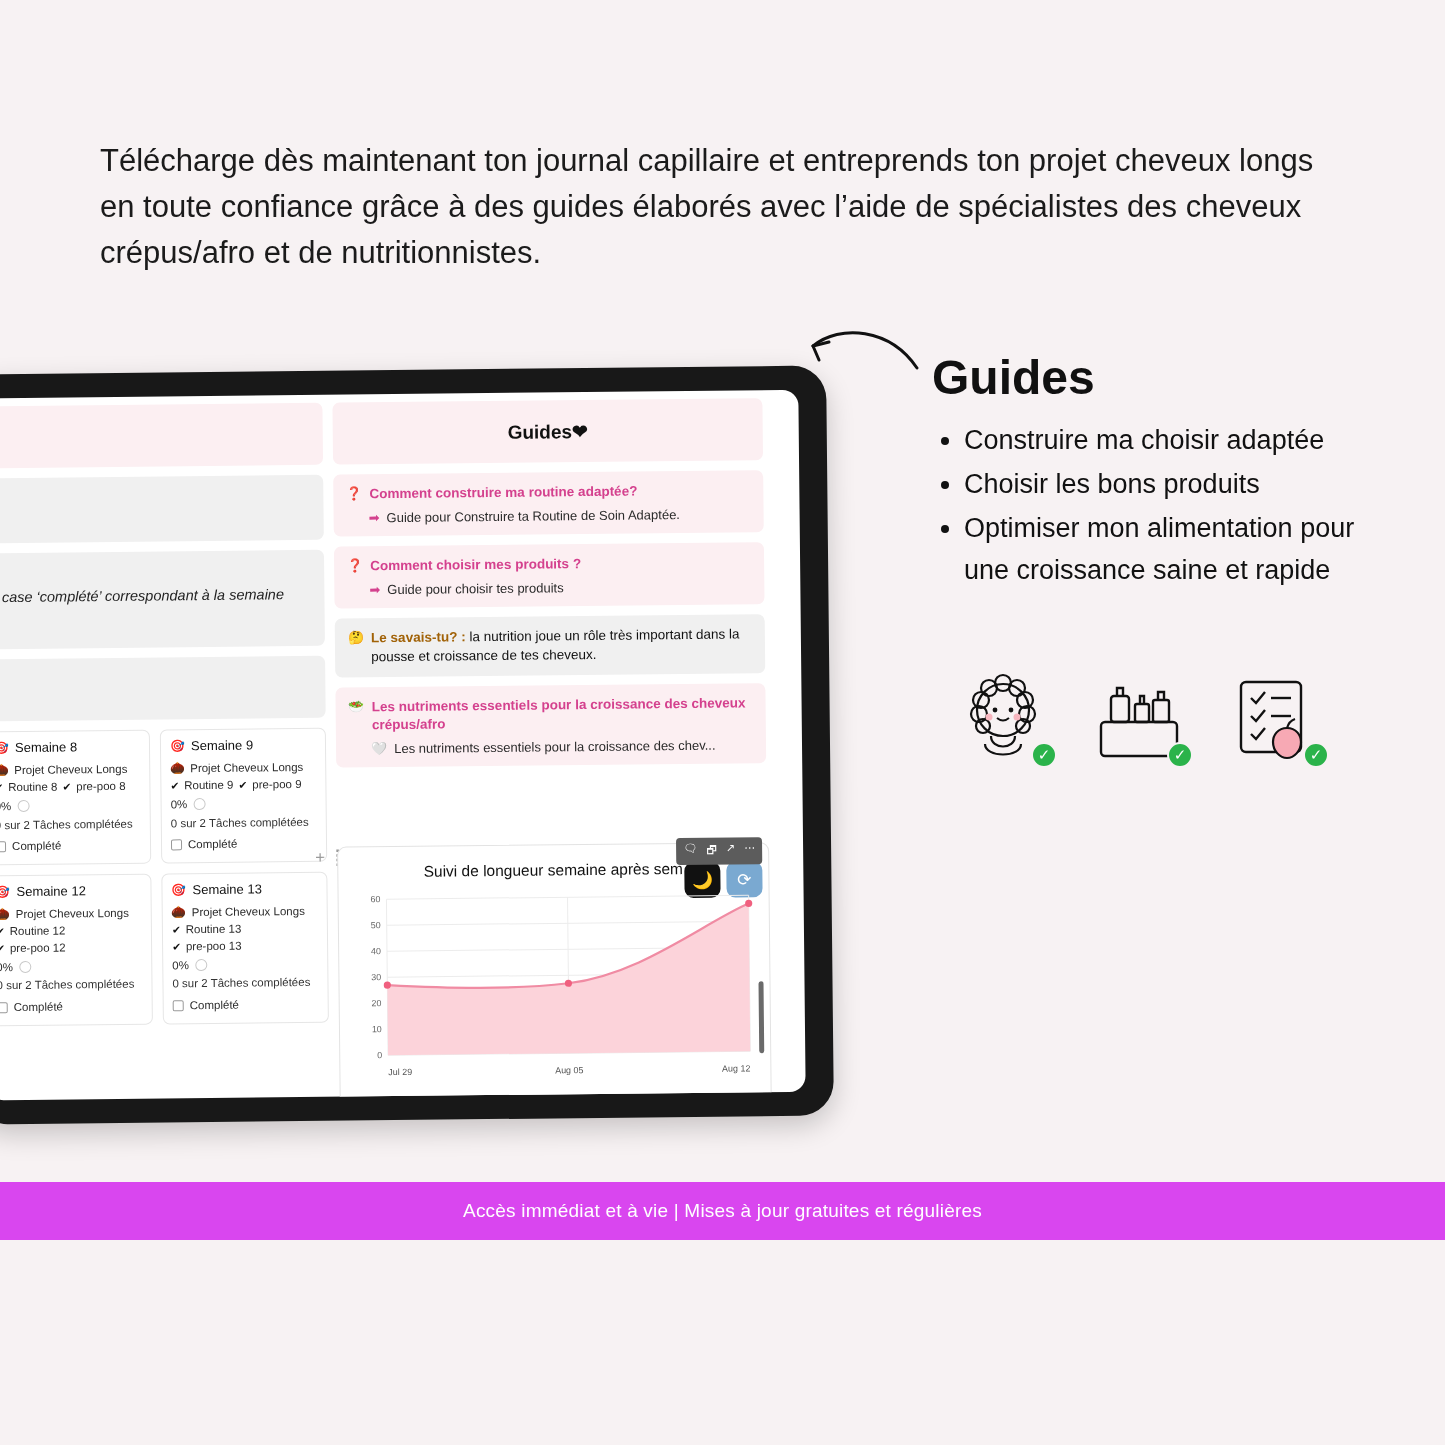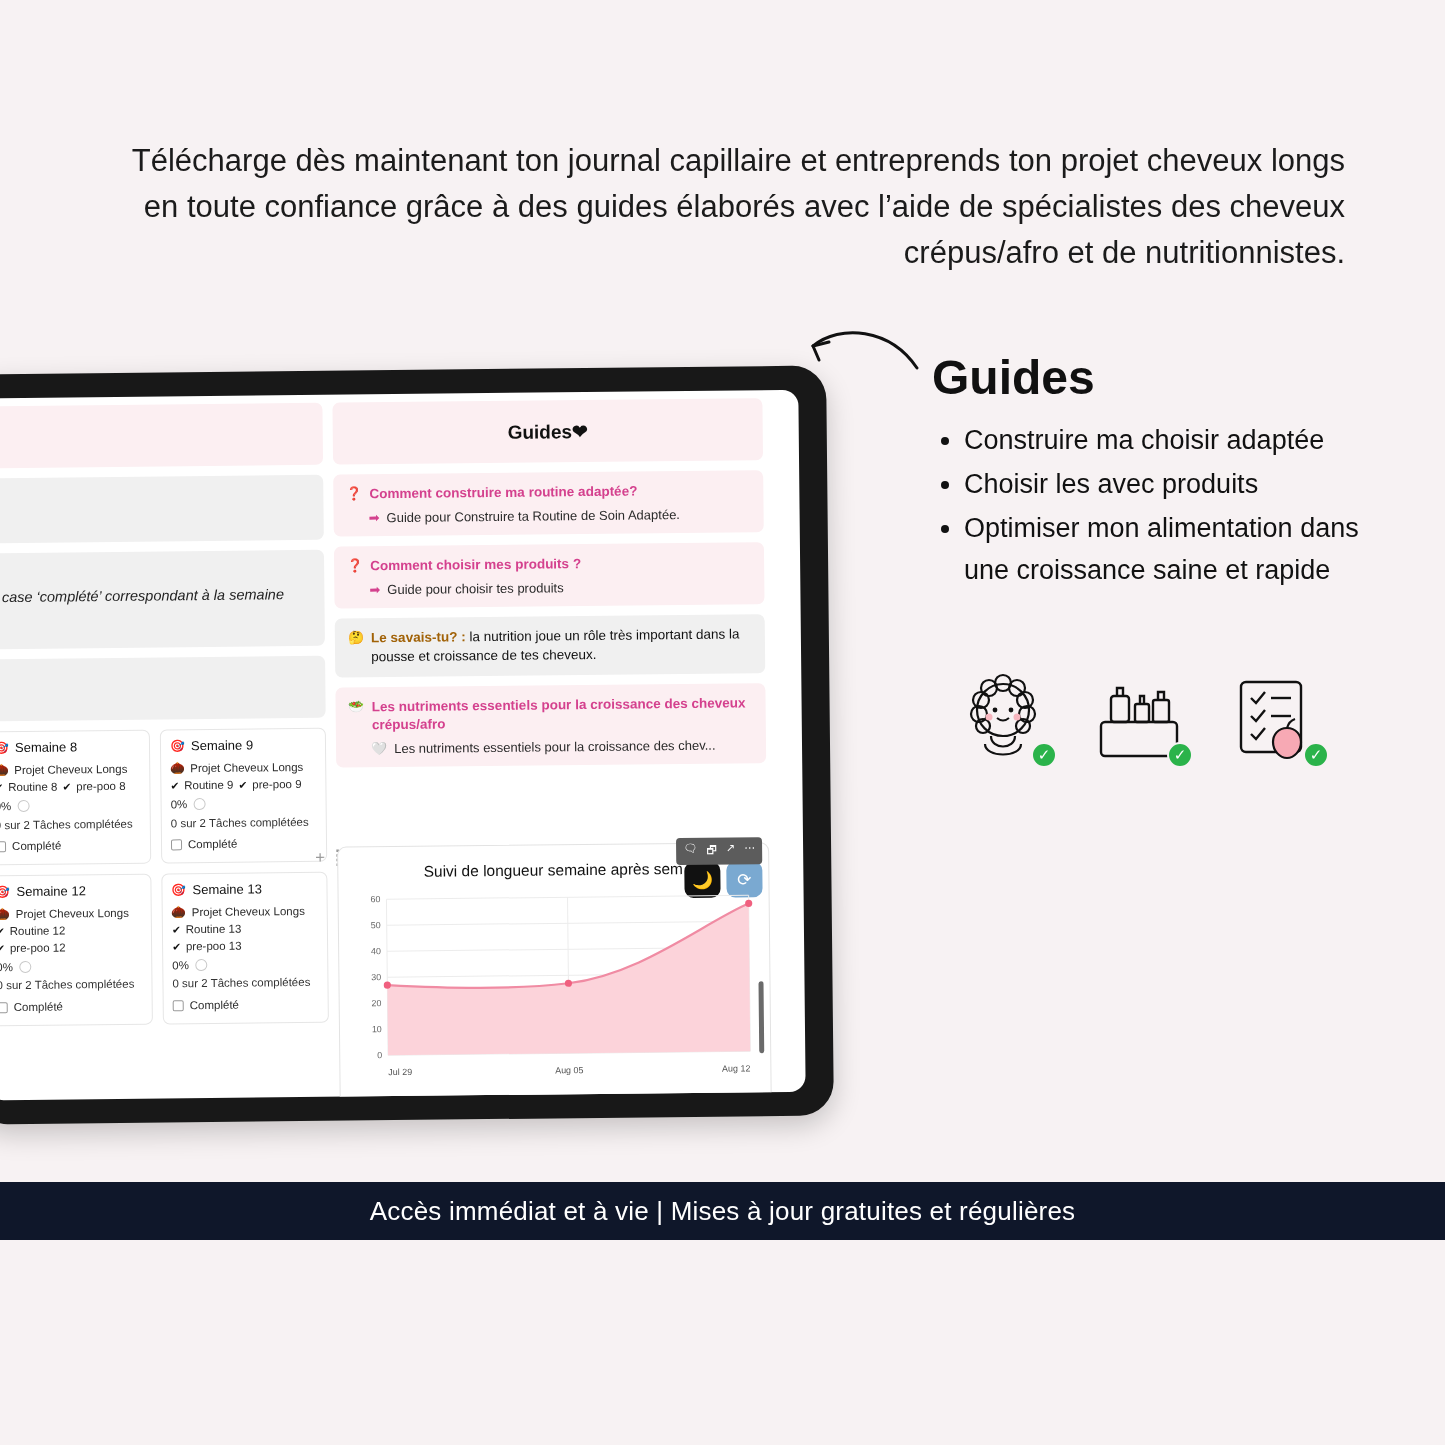--- a/index.html
+++ b/index.html
@@ -9,21 +9,21 @@
     background:#f7f2f3;
     font-family:"Liberation Sans", sans-serif;
     position:relative;
     overflow:hidden;
   }
 
   
   .headline {
     position:absolute;
     left:100px; top:138px; width:1245px;
-    text-align:right;
+    text-align:left;
     font-size:31px;
     line-height:1.48;
     color:#1b1b1b;
     font-weight:400;
   }
 
   
   .tablet {
     position:absolute;
     left:-30px; top:370px;
@@ -255,24 +255,24 @@
     font-size:15px;
     display:flex;align-items:center;justify-content:center;
     border:2px solid #f7f2f3;
   }
 
   
   .footer {
     position:absolute;
     left:0; bottom:205px;
     width:1445px; height:58px;
-    background:#0f172a;
+    background:#d946ef;
     display:flex; align-items:center; justify-content:center;
     color:#fff;
-    font-size:26px;
+    font-size:19px;
     letter-spacing:.2px;
   }
 </style>
 </head>
 <body>
 
 <div class="headline">Télécharge dès maintenant ton journal capillaire et entreprends ton projet cheveux longs en toute confiance grâce à des guides élaborés avec l’aide de spécialistes des cheveux crépus/afro et de nutritionnistes.</div>
 
 <div class="tablet">
   <div class="tablet-screen">
@@ -514,22 +514,22 @@
 <svg class="arrow" viewBox="0 0 120 45">
   <path d="M8,16 C35,-6 85,-2 112,38" fill="none" stroke="#111" stroke-width="3" stroke-linecap="round"></path>
   <path d="M8,16 L24,12 M8,16 L14,30" fill="none" stroke="#111" stroke-width="3" stroke-linecap="round"></path>
 </svg>
 
 <div class="guides-title">Guides</div>
 
 <div class="bullets">
   <ul>
     <li>Construire ma choisir adaptée</li>
-    <li>Choisir les avec produits</li>
-    <li>Optimiser mon alimentation dans une croissance saine et rapide</li>
+    <li>Choisir les bons produits</li>
+    <li>Optimiser mon alimentation pour une croissance saine et rapide</li>
   </ul>
 </div>
 
 <div class="icons-row">
   <div class="icon-wrap">
     <svg viewBox="0 0 96 96" width="96" height="96">
       <g fill="none" stroke="#111" stroke-width="2.2">
         <circle cx="48" cy="40" r="26"></circle>
         <circle cx="26" cy="30" r="8"></circle>
           <circle cx="34" cy="18" r="8"></circle>

